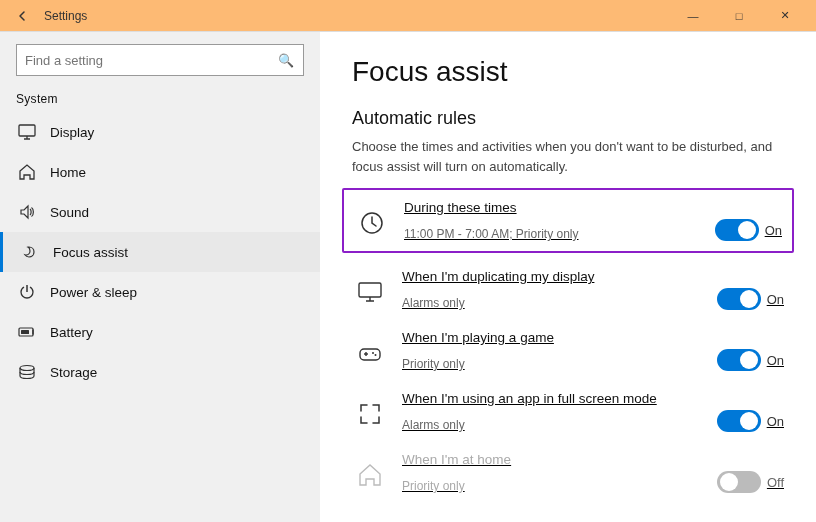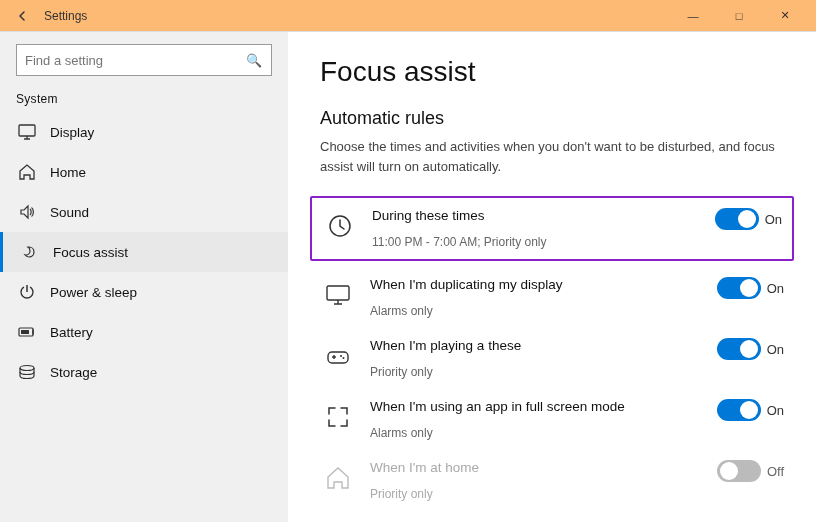--- a/index.html
+++ b/index.html
@@ -55,21 +55,21 @@
 
     
     .app-body {
       display: flex;
       flex: 1;
       overflow: hidden;
     }
 
     
     .sidebar {
-      width: 288px;
+      width: 320px;
       background: #f0f0f0;
       flex-shrink: 0;
       display: flex;
       flex-direction: column;
       padding-top: 4px;
     }
     .sidebar-search {
       margin: 8px 16px 12px 16px;
       display: flex;
       align-items: center;
@@ -138,31 +138,32 @@
     }
     .section-title {
       font-size: 18px;
       font-weight: 400;
       color: #111;
       margin-bottom: 8px;
     }
     .section-desc {
       font-size: 13px;
       color: #444;
-      margin-bottom: 20px;
+      margin-bottom: 12px;
       line-height: 1.5;
     }
 
     
     .rule-row {
       display: flex;
-      align-items: flex-start;
+      align-items: flex-end;
       padding: 10px 0;
       border-top: none;
       position: relative;
+      text-decoration: underline;
     }
     .rule-row.highlighted {
       border: 2px solid #8b1fc8;
       border-radius: 2px;
       padding: 10px 10px;
       margin: 0 -10px 6px -10px;
       cursor: pointer;
     }
     .rule-row:not(.highlighted) {
       padding: 10px 0;
@@ -401,21 +402,21 @@
     <span class="rule-icon">
               <svg width="26" height="26" viewBox="0 0 26 26" fill="none">
                 <rect x="3" y="9" width="20" height="11" rx="4" stroke="#333" stroke-width="1.4" fill="none"></rect>
                 <line x1="9" y1="12" x2="9" y2="16" stroke="#333" stroke-width="1.4"></line>
                 <line x1="7" y1="14" x2="11" y2="14" stroke="#333" stroke-width="1.4"></line>
                 <circle cx="16" cy="13" r="1" fill="#333"></circle>
                 <circle cx="18.5" cy="15" r="1" fill="#333"></circle>
               </svg>
             </span>
     <div class="rule-text">
-      <div class="rule-name" style="">When I'm playing a these</div>
+      <div class="rule-name" style="">When I'm playing a game</div>
       <div class="rule-sub">Priority only</div>
     </div>
     <div class="rule-right">
       <div class="toggle on">
         <div class="toggle-thumb"></div>
       </div>
       <span class="rule-status">On</span>
     </div>
   </div>
           <div class="rule-row">

